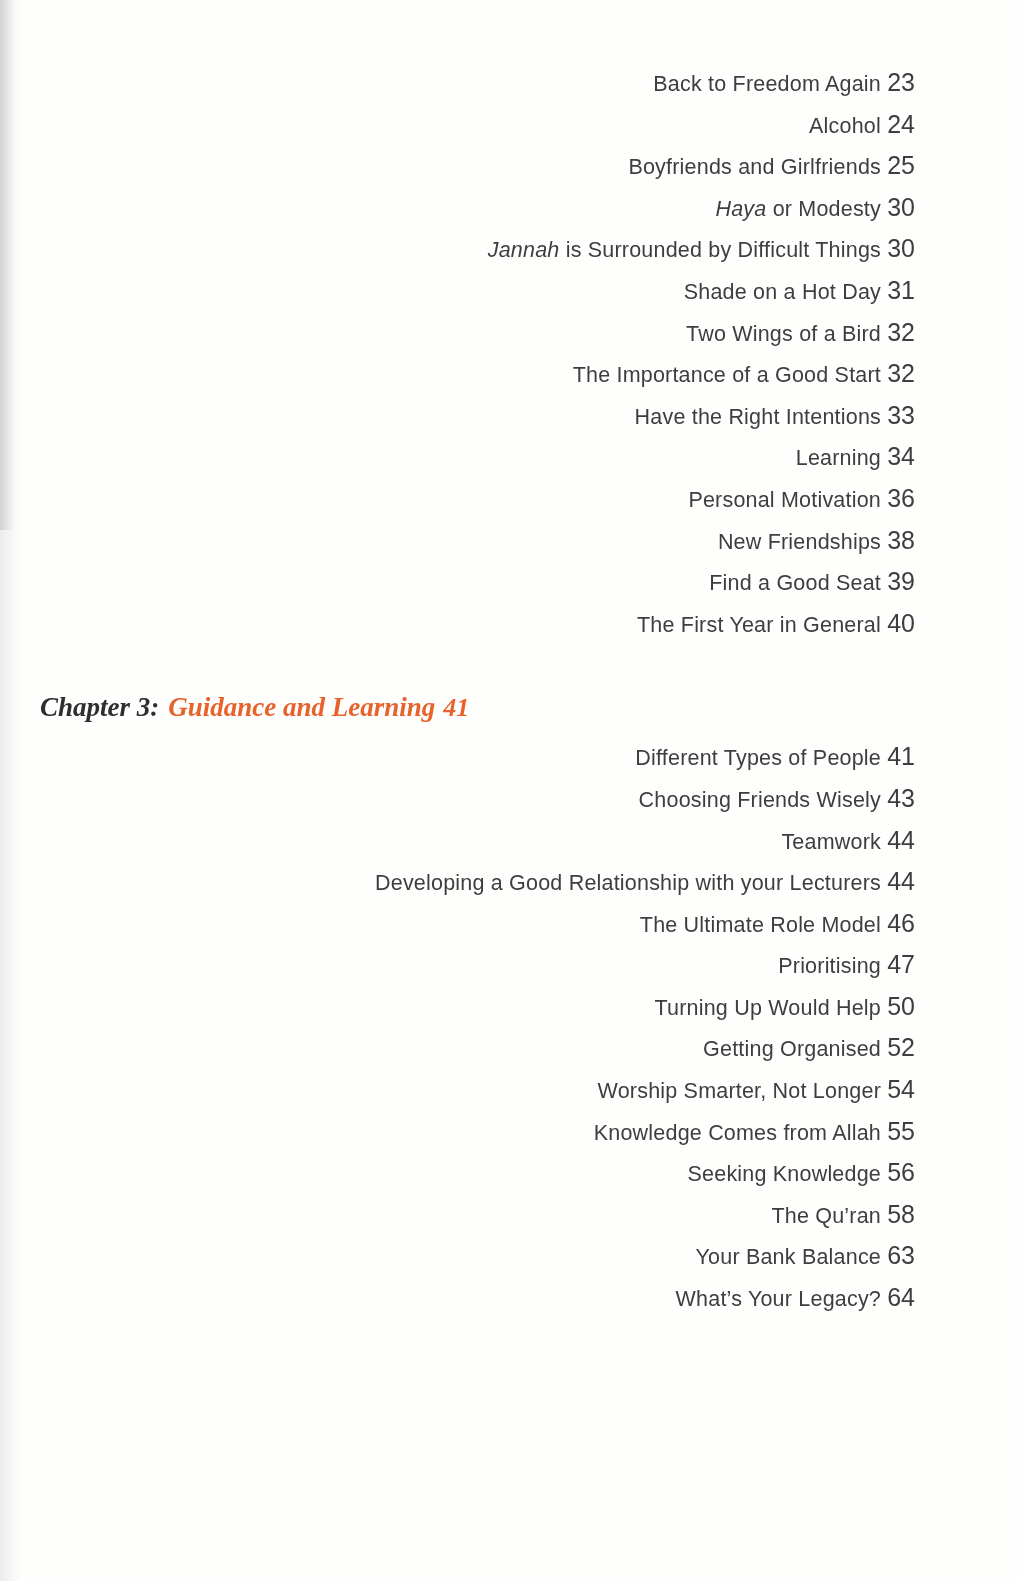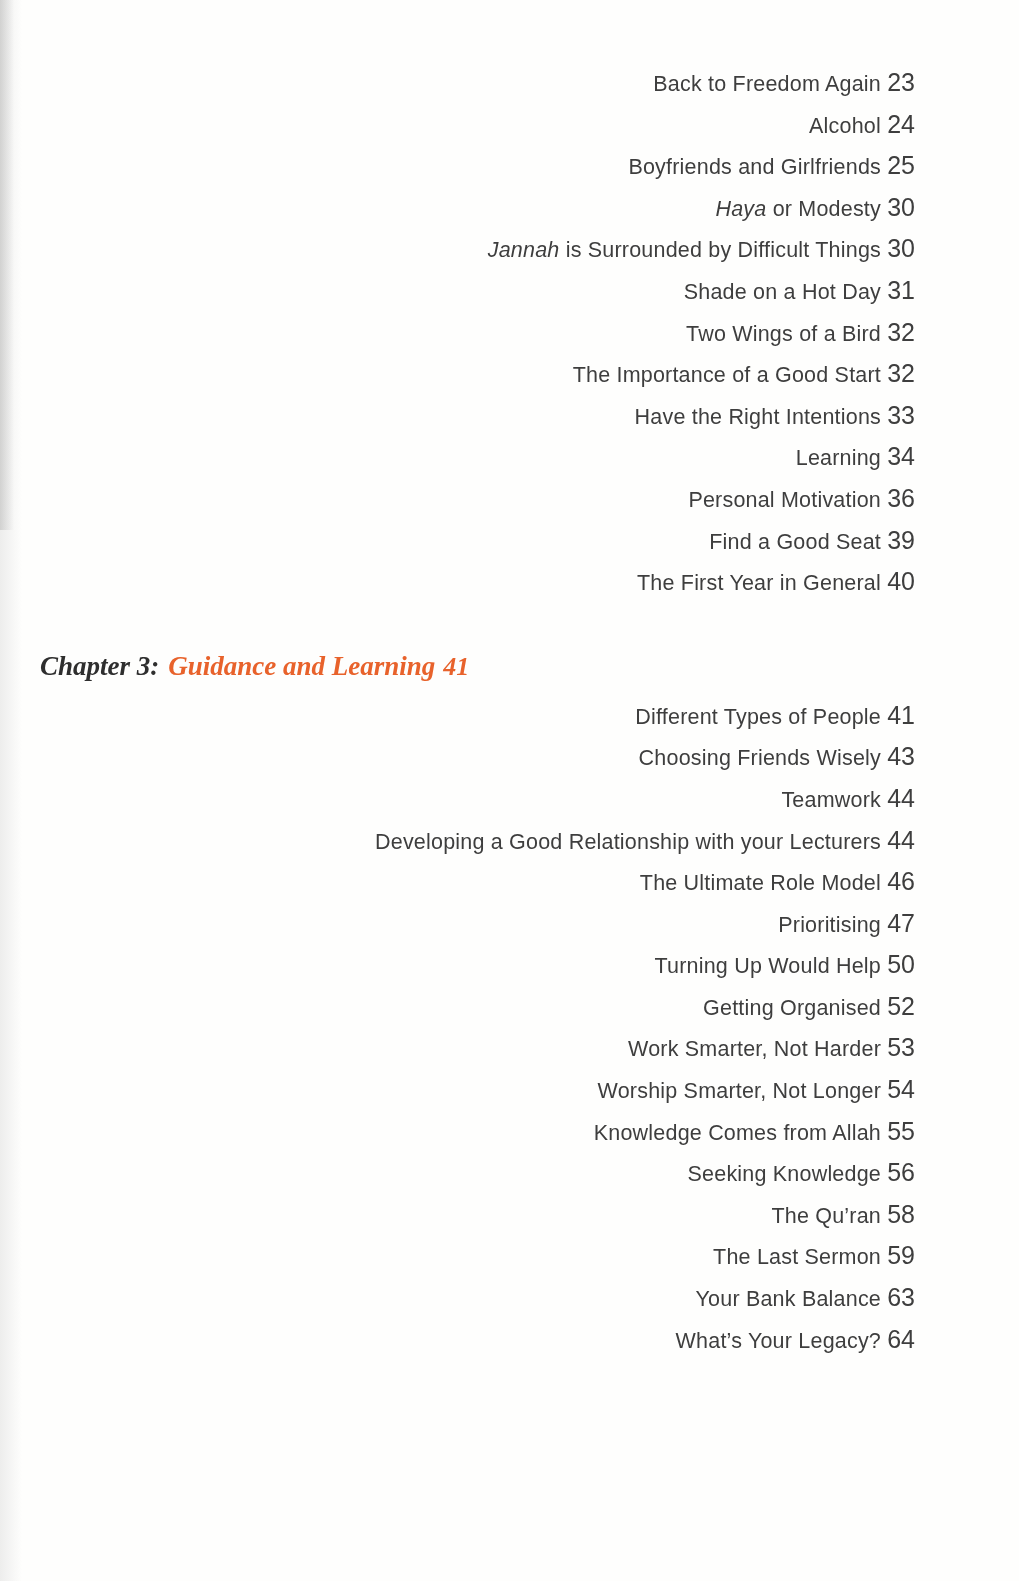--- a/index.html
+++ b/index.html
@@ -133,20 +133,24 @@
   <div class="toc-row">
     <span class="toc-title"><i></i><span>Learning</span></span>
     <span class="toc-page">34</span>
   </div>
 
   <div class="toc-row">
     <span class="toc-title"><i></i><span>Personal Motivation</span></span>
     <span class="toc-page">36</span>
   </div>
 
+  <div class="toc-row">
+    <span class="toc-title"><i></i><span>New Friendships</span></span>
+    <span class="toc-page">38</span>
+  </div>
 
   <div class="toc-row">
     <span class="toc-title"><i></i><span>Find a Good Seat</span></span>
     <span class="toc-page">39</span>
   </div>
 
   <div class="toc-row">
     <span class="toc-title"><i></i><span>The First Year in General</span></span>
     <span class="toc-page">40</span>
   </div>
@@ -191,24 +195,20 @@
   <div class="toc-row">
     <span class="toc-title"><i></i><span>Turning Up Would Help</span></span>
     <span class="toc-page">50</span>
   </div>
 
   <div class="toc-row">
     <span class="toc-title"><i></i><span>Getting Organised</span></span>
     <span class="toc-page">52</span>
   </div>
 
-  <div class="toc-row">
-    <span class="toc-title"><i></i><span>Work Smarter, Not Harder</span></span>
-    <span class="toc-page">53</span>
-  </div>
 
   <div class="toc-row">
     <span class="toc-title"><i></i><span>Worship Smarter, Not Longer</span></span>
     <span class="toc-page">54</span>
   </div>
 
   <div class="toc-row">
     <span class="toc-title"><i></i><span>Knowledge Comes from Allah</span></span>
     <span class="toc-page">55</span>
   </div>
@@ -216,24 +216,20 @@
   <div class="toc-row">
     <span class="toc-title"><i></i><span>Seeking Knowledge</span></span>
     <span class="toc-page">56</span>
   </div>
 
   <div class="toc-row">
     <span class="toc-title"><i></i><span>The Qu’ran</span></span>
     <span class="toc-page">58</span>
   </div>
 
-  <div class="toc-row">
-    <span class="toc-title"><i></i><span>The Last Sermon</span></span>
-    <span class="toc-page">59</span>
-  </div>
 
   <div class="toc-row">
     <span class="toc-title"><i></i><span>Your Bank Balance</span></span>
     <span class="toc-page">63</span>
   </div>
 
   <div class="toc-row">
     <span class="toc-title"><i></i><span>What’s Your Legacy?</span></span>
     <span class="toc-page">64</span>
   </div>

